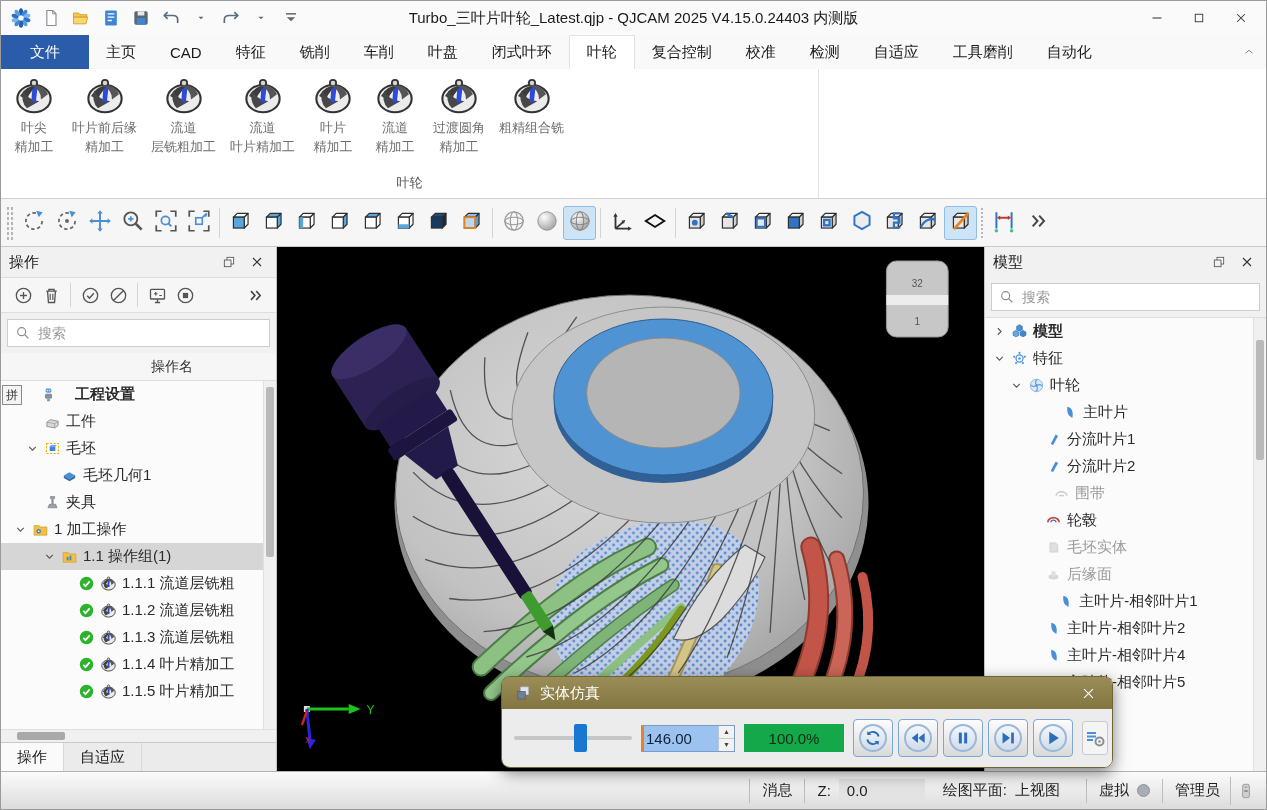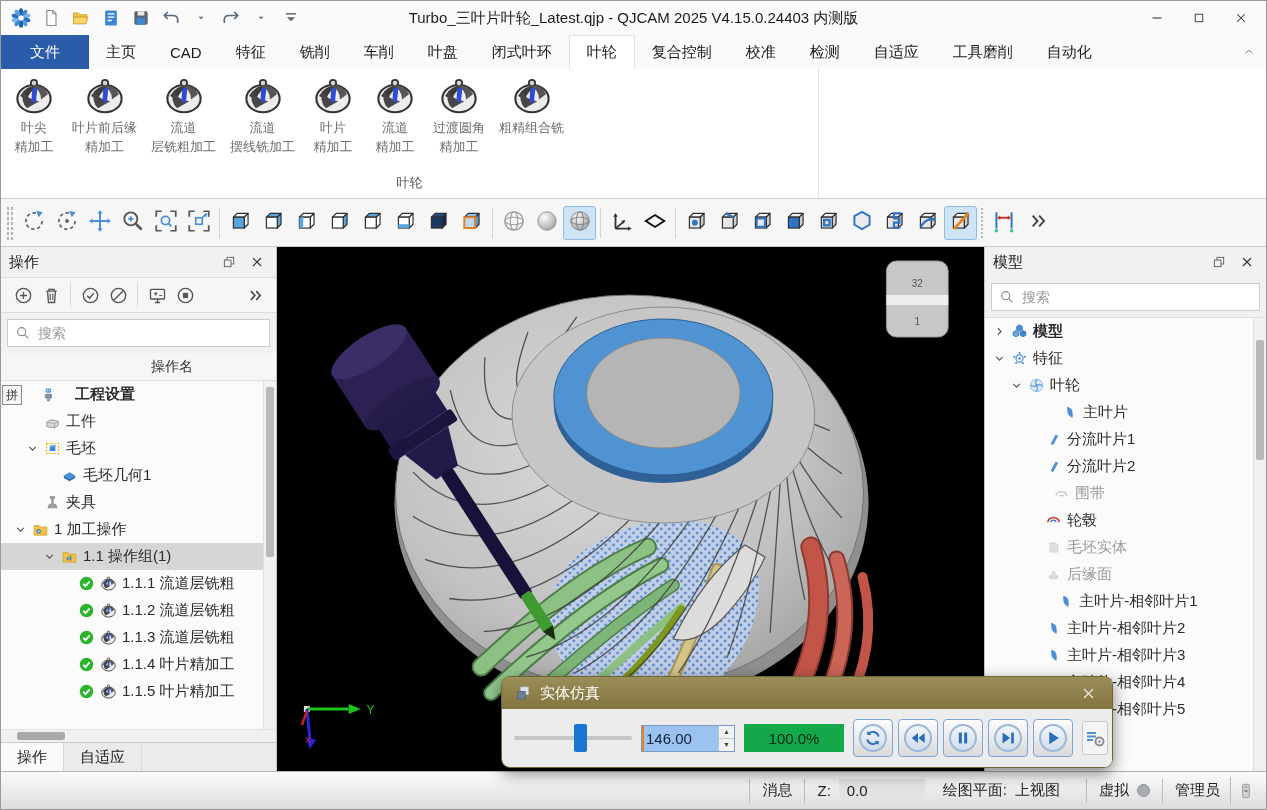--- a/index.html
+++ b/index.html
@@ -288,21 +288,21 @@
           <div class="ribbon-item">
             <div class="ric"><svg viewBox="0 0 24 24">
                 <ellipse cx="12" cy="13.5" rx="9.5" ry="7.8" fill="#ececec" stroke="#333" stroke-width="1.2"></ellipse>
                 <circle cx="12" cy="4.6" r="1.8" fill="#d5d5d5" stroke="#333"></circle>
                 <path d="M4 12q4-7 12-6-6 2-8 8z" fill="#3c3c3c"></path>
                 <path d="M20 11q-2-6-10-5 6 2 6 8z" fill="#565656"></path>
                 <path d="M8 19q-4-4-2-10 2 5 9 6z" fill="#474747"></path>
                 <path d="M11 8l3-1-1 9-2.5-1z" fill="#2e4bd8"></path>
               </svg></div>
             <div class="rlbl">流道</div>
-            <div class="rlbl">摆线铣加工</div>
+            <div class="rlbl">叶片精加工</div>
           </div>
           <div class="ribbon-item">
             <div class="ric"><svg viewBox="0 0 24 24">
                 <ellipse cx="12" cy="13.5" rx="9.5" ry="7.8" fill="#ececec" stroke="#333" stroke-width="1.2"></ellipse>
                 <circle cx="12" cy="4.6" r="1.8" fill="#d5d5d5" stroke="#333"></circle>
                 <path d="M4 12q4-7 12-6-6 2-8 8z" fill="#3c3c3c"></path>
                 <path d="M20 11q-2-6-10-5 6 2 6 8z" fill="#565656"></path>
                 <path d="M8 19q-4-4-2-10 2 5 9 6z" fill="#474747"></path>
                 <path d="M11 8l3-1-1 9-2.5-1z" fill="#2e4bd8"></path>
               </svg></div>
@@ -1130,29 +1130,20 @@
             </span>
             <span>主叶片-相邻叶片2</span>
           </div>
           <div class="trow" style="padding-left: 42px;">
             <span class="texp"></span>
             <span class="ticon">
               <svg viewBox="0 0 24 24" fill="none">
                 <path d="M9 4c6 1.2 8.5 6 7.2 15.5C11 17.5 7.8 13.5 9 4z" fill="#4a90d9"></path>
               </svg>
             </span>
-            <span>主叶片-相邻叶片3</span>
-          </div>
-          <div class="trow" style="padding-left: 42px;">
-            <span class="texp"></span>
-            <span class="ticon">
-              <svg viewBox="0 0 24 24" fill="none">
-                <path d="M9 4c6 1.2 8.5 6 7.2 15.5C11 17.5 7.8 13.5 9 4z" fill="#4a90d9"></path>
-              </svg>
-            </span>
             <span>主叶片-相邻叶片4</span>
           </div>
           <div class="trow" style="padding-left: 42px;">
             <span class="texp"></span>
             <span class="ticon">
               <svg viewBox="0 0 24 24" fill="none">
                 <path d="M9 4c6 1.2 8.5 6 7.2 15.5C11 17.5 7.8 13.5 9 4z" fill="#4a90d9"></path>
               </svg>
             </span>
             <span>主叶片-相邻叶片5</span>

